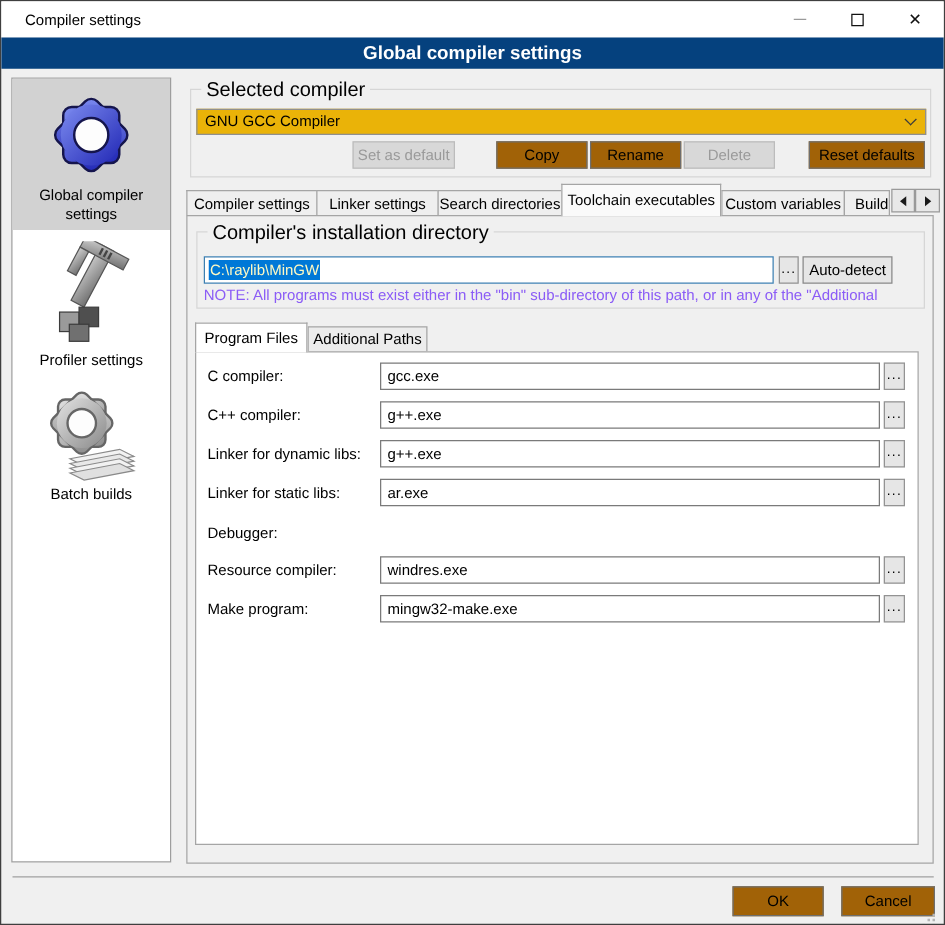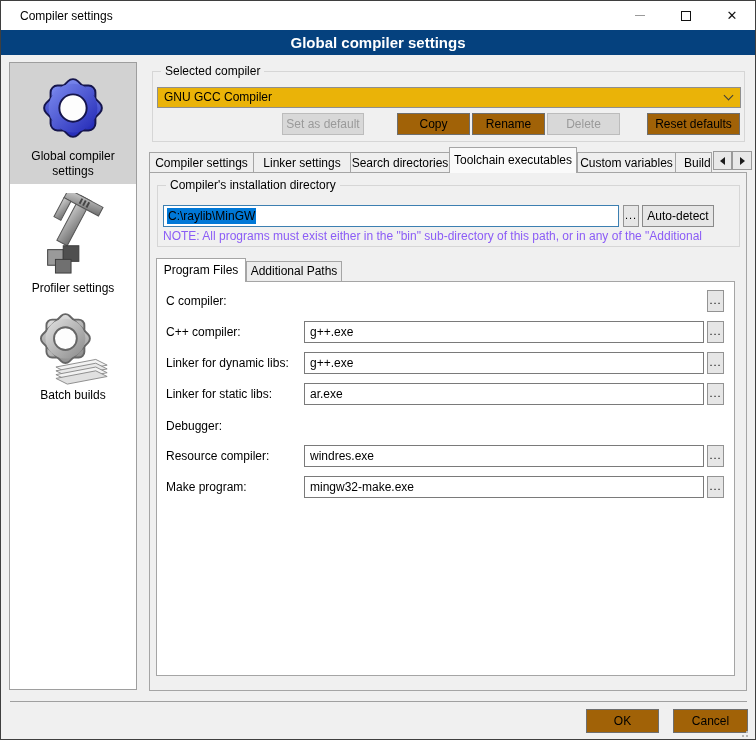--- a/index.html
+++ b/index.html
@@ -27,21 +27,21 @@
                 background:#fff; border:1px solid #9e9e9e; }
   .side-item { position:absolute; left:9px; width:126px; text-align:center; cursor:default; }
   .side-item .lbl { font-size:12px; line-height:15px; padding:0 4px; }
   .si-1 { top:62px; height:121px; background:#d2d2d2; }
   .si-2 { top:186px; height:117px; }
   .si-3 { top:305px; height:113px; }
   .side-item svg { display:block; margin:6px auto 2px auto; }
 
   
   .gbox { position:absolute; border:1px solid #d6d6d6; }
-  .gbox .legend { position:absolute; top:-8px; left:8px; background:#f0f0f0; padding:0 4px; font-size:12px; }
+  .gbox .legend { position:absolute; top:-8px; left:8px; background:#f0f0f0; padding:0 4px; font-size:16px; }
 
   
   .combo { position:absolute; background:#eab308; border:1px solid #8f8f8f; line-height:19px;
            padding-left:6px; overflow:hidden; white-space:nowrap; }
   .combo.gray { background:#dfdfe3; }
   .chev { position:absolute; right:8px; top:50%; width:7px; height:7px; margin-top:-6px;
           border-right:1px solid #3c3c3c; border-bottom:1px solid #3c3c3c;
           transform:rotate(45deg); }
 
   
@@ -62,21 +62,21 @@
            border-right:5px solid #1a1a1a; }
   .tri-r { width:0; height:0; border-top:4px solid transparent; border-bottom:4px solid transparent;
            border-left:5px solid #1a1a1a; }
   .tab-panel { position:absolute; left:148px; top:171px; width:598px; height:519px;
                border:1px solid #a5a5a5; background:#f0f0f0; z-index:2; }
 
   
   .dir-field { position:absolute; left:162px; top:204px; width:456px; height:22px; background:#fff;
                border:1px solid #3c7fb1; line-height:20px; padding-left:3px; overflow:hidden;
                white-space:nowrap; z-index:4; }
-  .dir-field .sel { background:#0078d7; color:#000000; padding:1px 1px; }
+  .dir-field .sel { background:#0078d7; color:#fef9c3; padding:1px 1px; }
   .note { position:absolute; left:162px; top:228px; width:574px; height:15px; color:#8b5cf6;
           white-space:nowrap; overflow:hidden; z-index:4; }
 
   
   .itab { position:absolute; border:1px solid #a5a5a5; text-align:center; font-size:12px;
           overflow:hidden; white-space:nowrap; }
   .itab.active { left:155px; top:257px; width:90px; height:24px; background:#fff;
                  border-bottom:none; line-height:22px; z-index:6; }
   .itab.idle { left:245px; top:260px; width:96px; height:21px; background:#ececec;
                line-height:19px; z-index:4; }
@@ -223,20 +223,21 @@
   </div>
   <div class="browse" style="left:622px; top:204px; width:16px; height:22px; z-index:4;">...</div>
   <div class="btn" style="left:641px; top:204px; width:72px; z-index:4; background:#e6e6e6; border-color:#8a8a8a;">Auto-detect</div>
   <div class="note">NOTE: All programs must exist either in the "bin" sub-directory of this path, or in any of the "Additional</div>
 
   <div class="itab active">Program Files</div>
   <div class="itab idle">Additional Paths</div>
   <div class="inner-panel"></div>
 
   <div class="frow-label" style="top:293px;">C compiler:</div>
+  <div class="tfield" style="top:289px;">gcc.exe</div>
   <div class="browse frow-browse" style="top:289px;">...</div>
 
   <div class="frow-label" style="top:324px;">C++ compiler:</div>
   <div class="tfield" style="top:320px;">g++.exe</div>
   <div class="browse frow-browse" style="top:320px;">...</div>
 
   <div class="frow-label" style="top:355px;">Linker for dynamic libs:</div>
   <div class="tfield" style="top:351px;">g++.exe</div>
   <div class="browse frow-browse" style="top:351px;">...</div>
 

